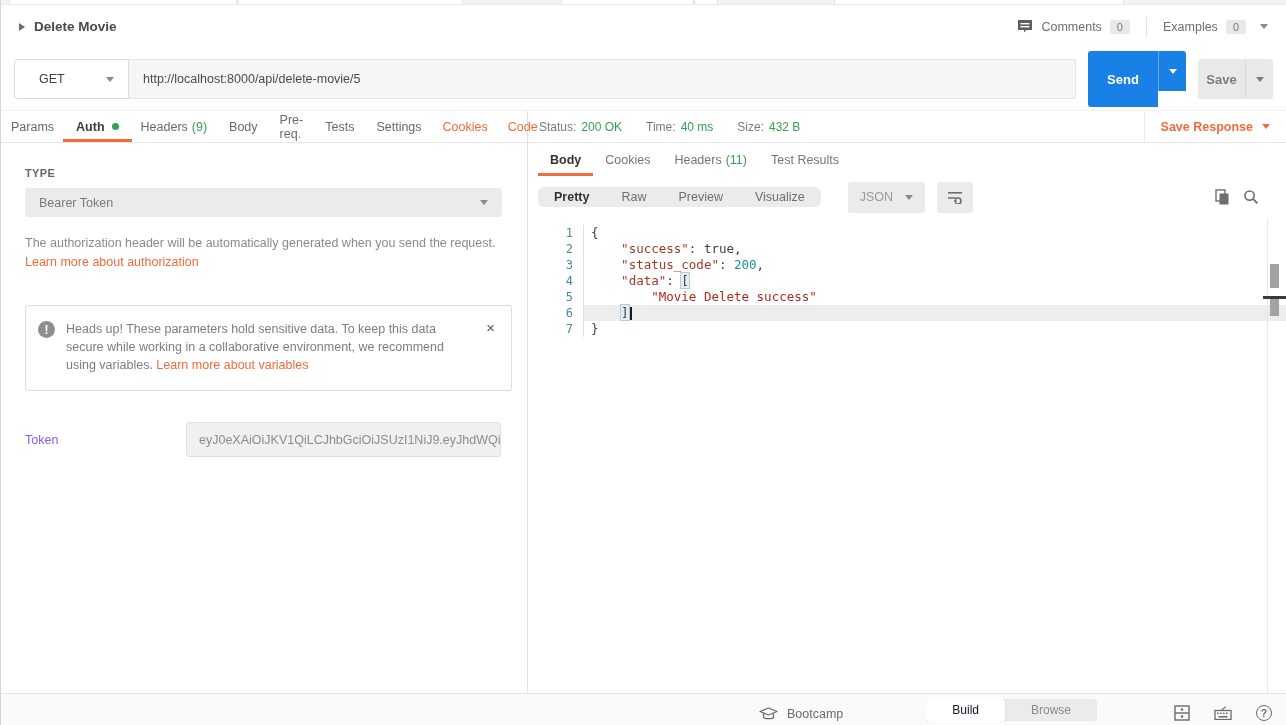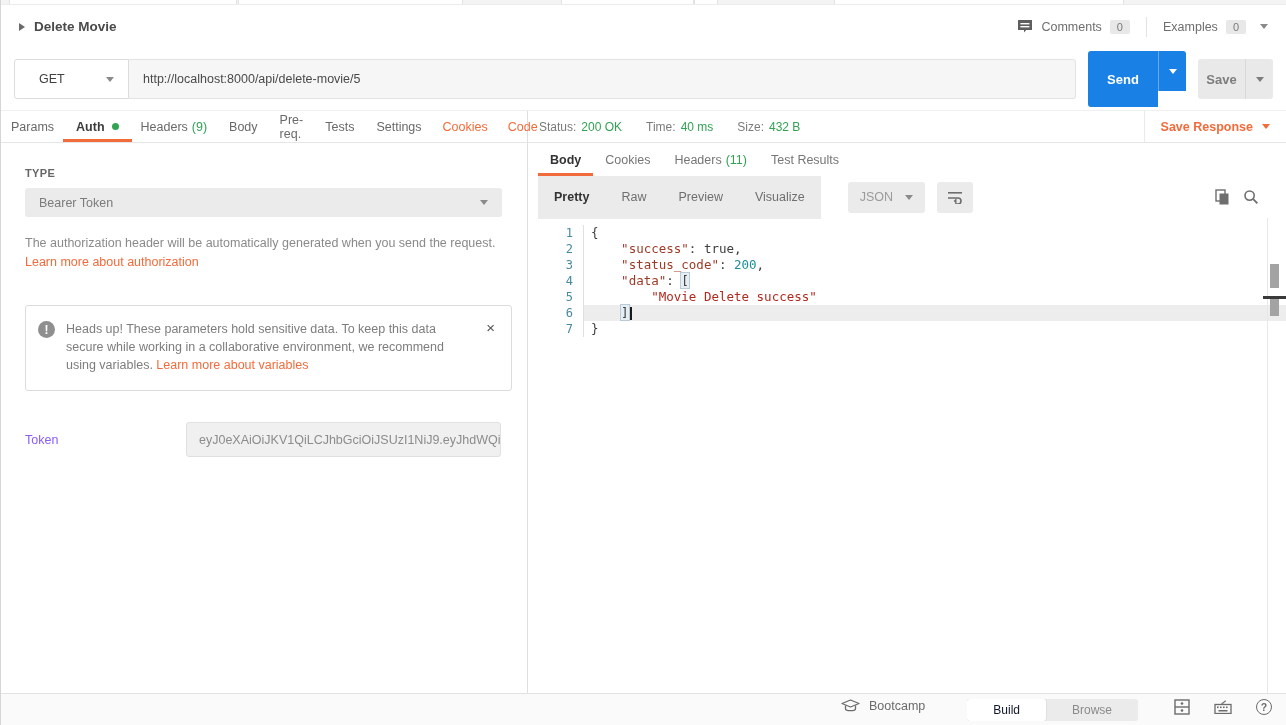--- a/index.html
+++ b/index.html
@@ -72,21 +72,21 @@
   .meta-item .val { margin-left:5px; color:#31a353; }
   .save-response { margin-left:auto; border-left:1px solid #eaeaea; height:100%; display:flex; align-items:center; padding:0 16px; color:#f26b3b; font-size:12.5px; font-weight:700; gap:9px; cursor:pointer; }
   .save-response .chev { border-top-color:#f26b3b; }
   
   .resp-tabs { height:33px; display:flex; align-items:stretch; padding:0 10px; font-size:12.5px; color:#767676; flex:0 0 auto; }
   .rtab { display:flex; align-items:center; padding:0 12px; position:relative; cursor:pointer; }
   .rtab.active { color:#333; font-weight:700; }
   .rtab.active::after { content:""; position:absolute; left:0; right:0; bottom:0; height:3px; background:#f26b3b; }
   
   .view-row { height:42px; display:flex; align-items:center; padding:0 10px; flex:0 0 auto; }
-  .seg-control { display:flex; background:#ebebeb; border-radius:0; height:43px; align-items:center; }
+  .seg-control { display:flex; background:#ebebeb; border-radius:6px; height:20px; align-items:center; }
   .seg-item { padding:0 16px; font-size:12.5px; color:#6f6f6f; height:31px; display:flex; align-items:center; cursor:pointer; }
   .seg-item.active { color:#333; font-weight:700; }
   .format-select { margin-left:27px; height:31px; background:#ebebeb; border-radius:3px; display:flex; align-items:center; padding:0 12px; font-size:12.5px; color:#9b9b9b; gap:12px; cursor:pointer; }
   .wrap-btn { margin-left:12px; width:36px; height:31px; background:#ebebeb; border-radius:3px; display:flex; align-items:center; justify-content:center; cursor:pointer; }
   .view-icons { margin-left:auto; display:flex; align-items:center; gap:13px; padding-right:17px; }
   .icon-btn { cursor:pointer; display:flex; align-items:center; justify-content:center; }
   
   .code-area { flex:1; position:relative; padding-top:7px; font-family:"DejaVu Sans Mono", monospace; font-size:12.5px; overflow:hidden; }
   .code-line { display:flex; height:16px; line-height:16px; }
   .gutter { flex:0 0 56px; text-align:right; padding-right:10px; color:#4789a2; font-size:12px; border-right:1px solid #e0e0e0; }
@@ -97,21 +97,21 @@
   .tok-string { color:#b3291d; }
   .tok-bool { color:#404040; }
   .tok-num { color:#1a8f98; }
   .tok-bracket-match { color:#3b3b3b; background:#e6eef4; box-shadow:0 0 0 1px #b8ccd8; }
   .cursor { display:inline-block; width:2px; height:13px; background:#1a1a1a; vertical-align:middle; margin-left:1px; }
   .v-track { position:absolute; top:0; bottom:0; width:1px; background:#e8e8e8; }
   .v-thumb { position:absolute; background:#a3a3a3; }
   .scroll-mark { position:absolute; background:#3a3a3a; }
   
   .footer { height:32px; flex:0 0 auto; border-top:1px solid #e2e2e2; background:#fafafa; display:flex; align-items:center; padding:0 14px; }
-  .footer-right { margin-left:auto; display:flex; align-items:flex-start; }
+  .footer-right { margin-left:auto; display:flex; align-items:flex-end;gap:41px; }
   .bootcamp { display:flex; align-items:center; gap:9px; color:#6b6b6b; font-size:12.5px; cursor:pointer; }
   .mode-toggle { margin-left:42px; display:flex; background:#ebebeb; border-radius:3px; padding:0; height:22px; align-items:stretch; overflow:hidden; }
   .mode-item { padding:0 26px; font-size:12px; display:flex; align-items:center; color:#8a8a8a; cursor:pointer; }
   .mode-item.active { background:#fff; color:#0f172a; border-radius:3px; box-shadow:0 0 0 1px #e0e0e0; }
   .footer-icons { margin-left:36px; display:flex; align-items:center; gap:24px; }
   .help-circle { width:16px; height:16px; border:1.4px solid #6b6b6b; border-radius:50%; color:#6b6b6b; font-size:10.5px; font-weight:700; display:flex; align-items:center; justify-content:center; cursor:pointer; }
 </style>
 </head>
 <body>
 

